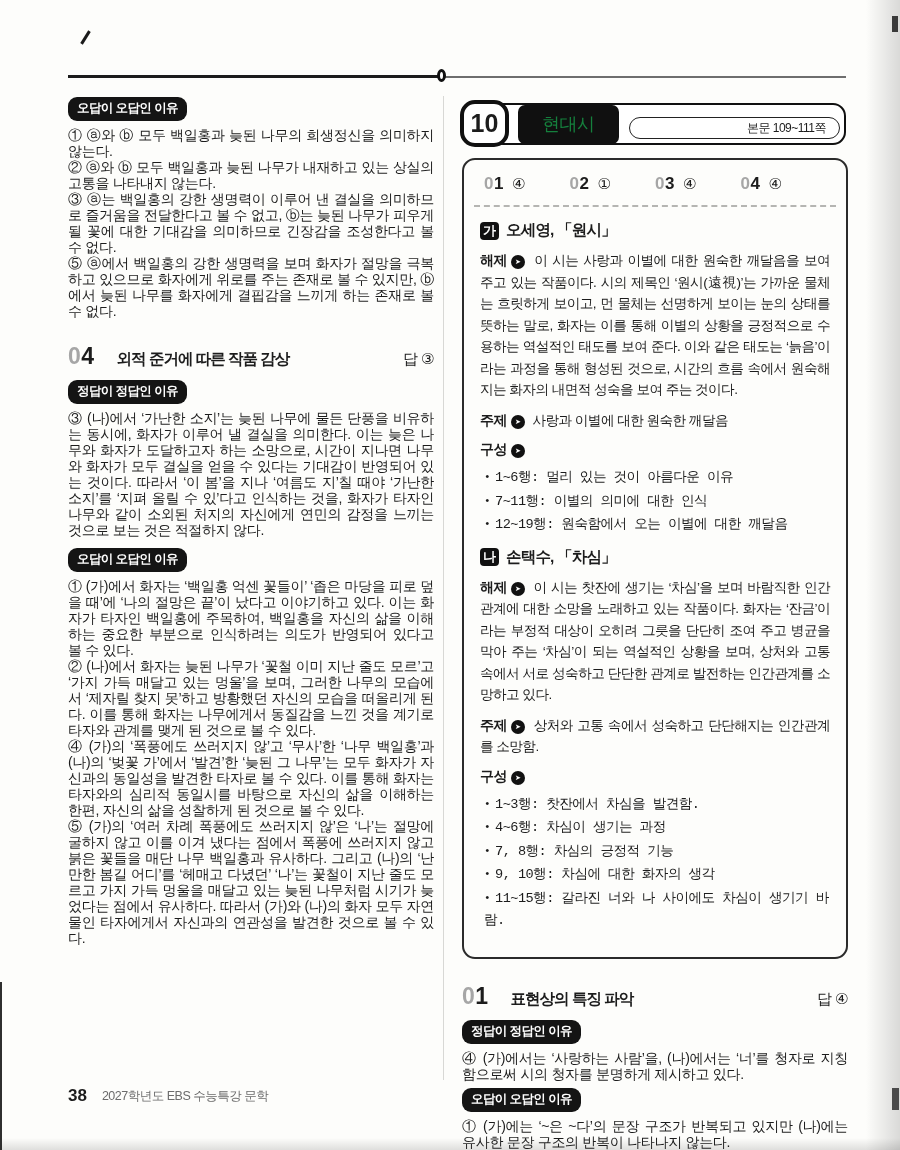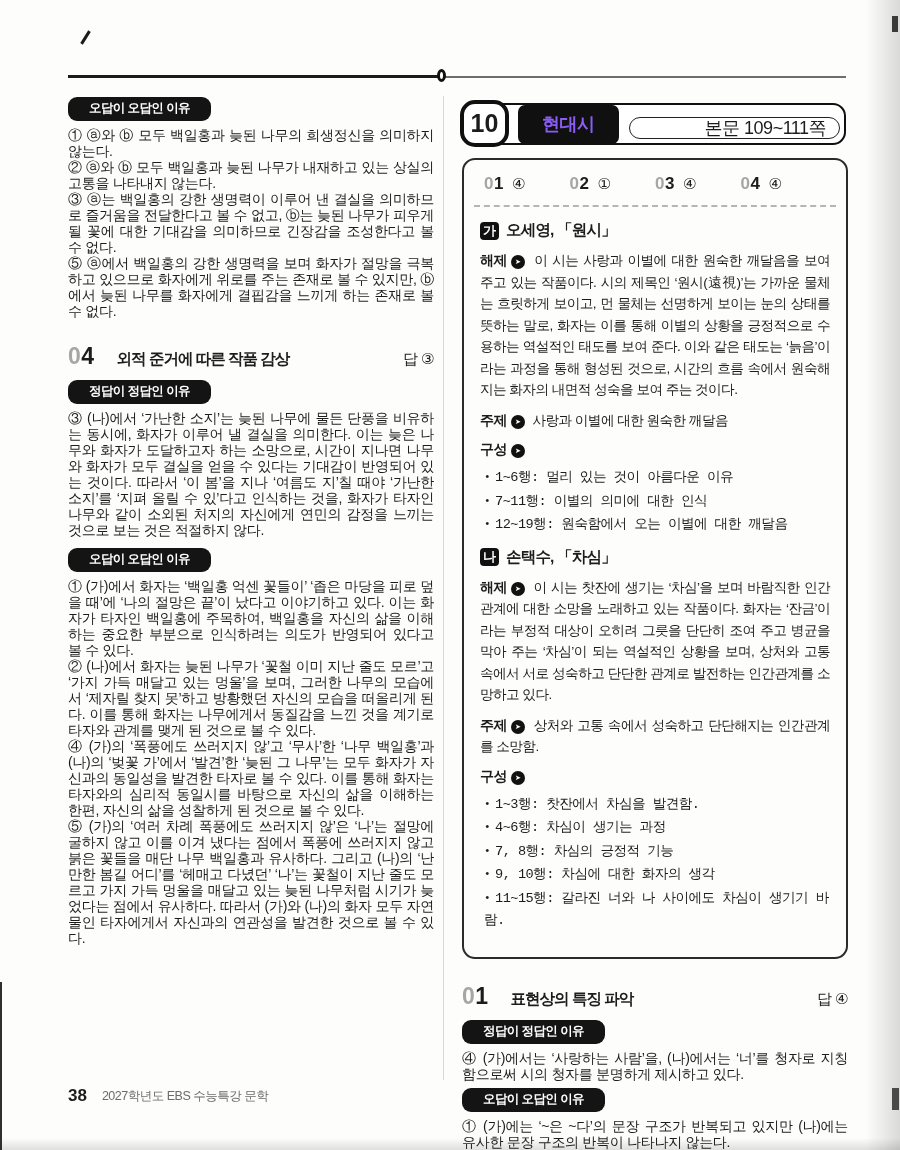--- a/index.html
+++ b/index.html
@@ -25,47 +25,47 @@
   .rule-right { position:absolute; left:443px; top:75.5px; width:403px; height:2.5px; background:#6e6e6e; }
   .rule-ring  { position:absolute; left:437px; top:69px; width:9px; height:13px; background:#fff;
     border:3px solid #111; border-radius:50%; z-index:2; }
   .col-divider { position:absolute; left:443px; top:96px; width:1px; height:984px; background:#d8d8d5; }
   
   .col-left  { position:absolute; left:68px;  top:97px; width:366px; }
   .col-right { position:absolute; left:462px; top:100px; width:386px; }
   
   .reason-badge { display:inline-block; background:#141414; color:#fff;
     font-weight:bold; font-size:12.5px; letter-spacing:-0.6px;
-    padding:3px 21px 4px; border-radius:9px; }
+    padding:3px 9px 4px; border-radius:9px; }
   .expl { font-family:Liberation Sans, sans-serif;
     font-size:14px; line-height:16px; text-align:justify;
     word-break:break-all; letter-spacing:-0.3px; margin-top:4px; }
   .expl + .expl { margin-top:0; }
   .mt6 { margin-top:6px; } .mt10 { margin-top:10px; }
   
   .q-head { display:flex; align-items:baseline; margin-top:26px; margin-bottom:10px; }
   .q-num { font-size:23px; font-weight:bold; line-height:1; letter-spacing:0.5px; }
   .q-num .zero { color:#a6a6a6; }
   .q-title { font-size:15.5px; font-weight:bold; margin-left:22px; letter-spacing:-1px; }
   .q-ans { margin-left:auto; font-size:15px; letter-spacing:-0.5px; }
   
   .unit-header { position:relative; height:52px; }
   .unit-num { position:absolute; left:-2px; top:0; width:49px; height:47px;
     background:#fff; border:4px solid #101010; border-radius:15px;
     display:flex; align-items:center; justify-content:center;
     font-size:25px; font-weight:bold; z-index:2; }
   .unit-pill { position:absolute; left:28px; right:2px; top:3px; height:42px;
     border:2.5px solid #101010; border-radius:13px; background:#fff;
     display:flex; align-items:center; overflow:hidden; }
-  .unit-title { background:#101010; color:#8b5cf6; font-weight:bold; font-size:18px;
+  .unit-title { background:#101010; color:#15803d; font-weight:normal; font-size:18px;
     letter-spacing:-0.5px; padding:7px 24px 8px; margin-left:26px; border-radius:7px; }
   .unit-pages-box { flex:1; align-self:stretch; margin:12px 4px 4px 10px;
     border:1.5px solid #222; border-radius:11px;
     display:flex; align-items:center; justify-content:flex-end;
-    padding-right:13px; font-size:18px; letter-spacing:-0.5px; }
+    padding-right:13px; font-size:12px; letter-spacing:-0.5px; }
   
   .answer-box { margin-top:6px; border:2px solid #2b2b2b; border-radius:13px;
     padding:12px 16px 16px; background:#fdfdfb; }
   .ans-row { display:flex; padding:2px 4px 0; }
   .ans-item { flex:1; display:flex; align-items:baseline; }
   .ans-no { font-size:17px; font-weight:bold; letter-spacing:0.5px; }
   .ans-no .zero { color:#a6a6a6; }
   .ans-val { font-size:15px; margin-left:8px; }
   .dashed-divider { border-bottom:2px dashed #b5b5b2; margin:11px -6px 13px; }
   .work-title { display:flex; align-items:center; margin:10px 0 9px; }

